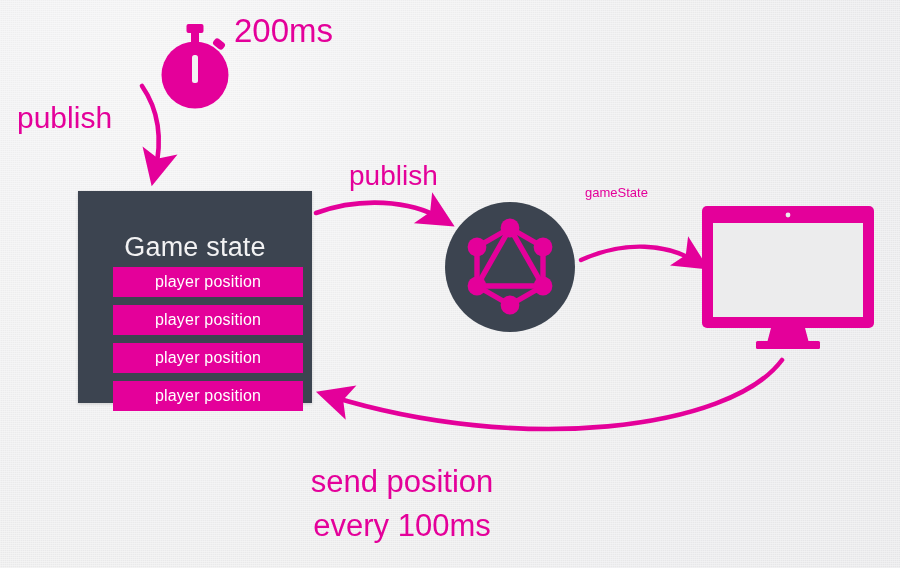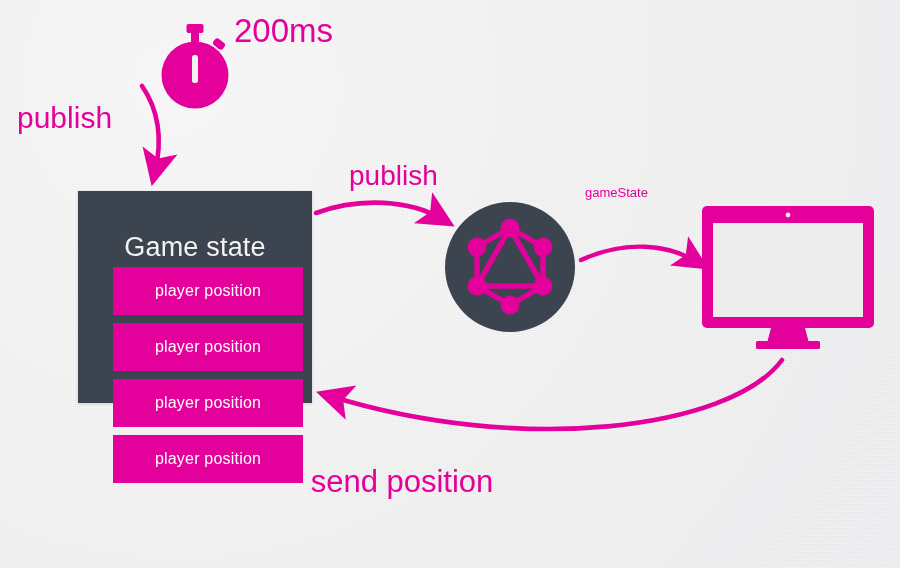--- a/index.html
+++ b/index.html
@@ -60,21 +60,21 @@
   }
   .rows {
     display: flex;
     flex-direction: column;
     gap: 8px;
     flex: 1 1 auto;
     justify-content: flex-start;
   }
   .player-row {
     background: #e4009a;
-    height: 48px;
+    height: 30px;
     display: flex;
     align-items: center;
     justify-content: center;
     margin-left: 26px;
   }
   .player-row span {
     color: #ffffff;
     font-size: 16px;
     letter-spacing: .2px;
     white-space: nowrap;
@@ -219,14 +219,15 @@
       <circle cx="88" cy="11" r="2.4" fill="#ececed"></circle>
 
       <path d="M71,124 L105,124 L109,139 L67,139 Z" fill="#e4009a"></path>
 
       <rect x="56" y="137" width="64" height="8" rx="1.5" fill="#e4009a"></rect>
     </svg>
   </div>
 
   <div class="label label-send">
     <div>send position</div>
+    <div>every 100ms</div>
   </div>
 </div>
 
 </body></html>

